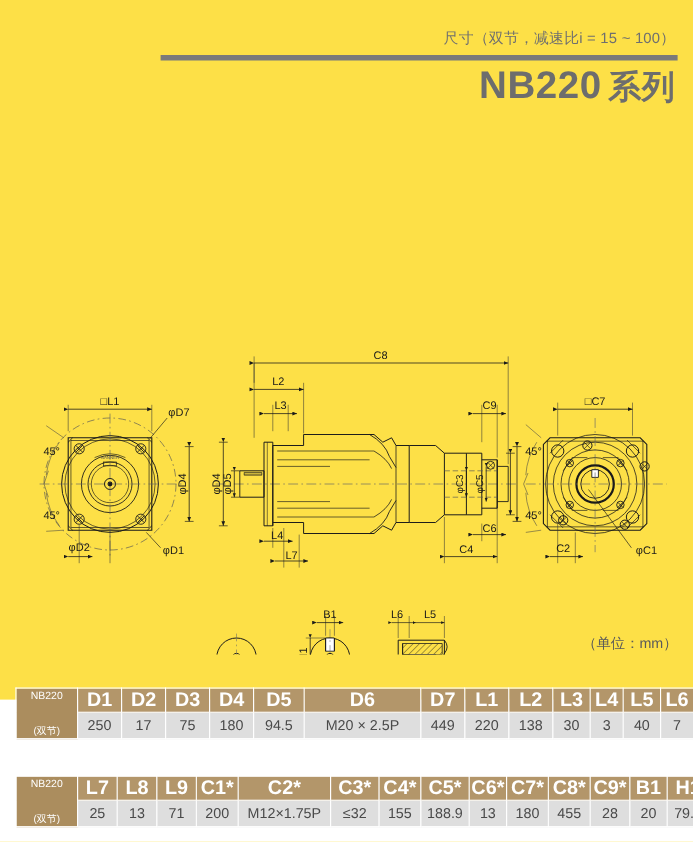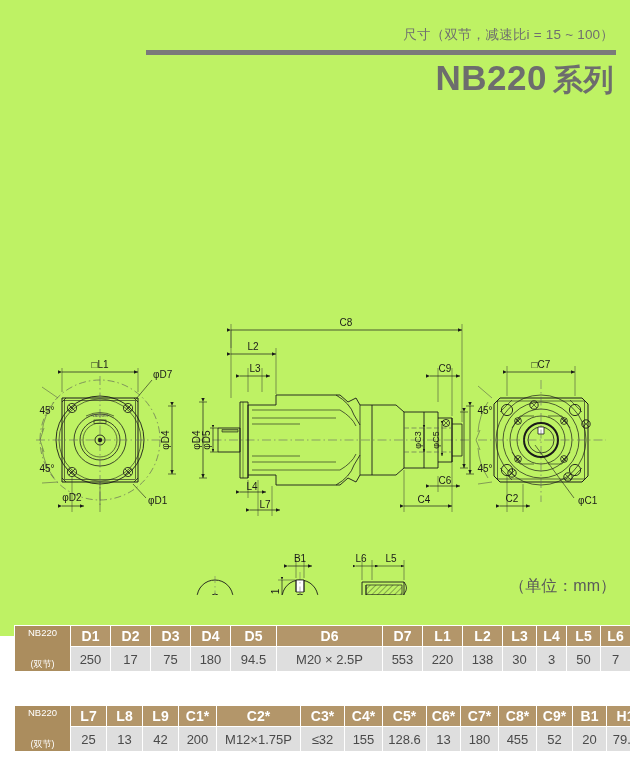--- a/index.html
+++ b/index.html
@@ -6,21 +6,21 @@
   html, body {
     margin: 0; padding: 0;
     width: 630px; height: 765px;
     background: #ffffff;
     font-family: "Liberation Sans", "DejaVu Sans", sans-serif;
     overflow: hidden;
   }
   #page {
     position: relative;
     width: 630px; height: 636px;
-    background: #bef264;
+    background: #fde047;
   }
 
   
   #header-block {
     position: absolute; left: 0; top: 0; width: 630px; height: 140px;
   }
   #subtitle {
     position: absolute; right: 16px; top: 26px;
     font-size: 13.5px; color: #6f6f6f; letter-spacing: .2px;
     white-space: nowrap;
@@ -38,21 +38,21 @@
 
   
   #drawing {
     position: absolute; left: 0; top: 140px; width: 630px; height: 455px;
   }
   #drawing svg { display: block; }
 
   
   #unit-note {
     position: absolute; right: 14px; top: 576px;
-    font-size: 16px; color: #5a5a5a; white-space: nowrap;
+    font-size: 13px; color: #5a5a5a; white-space: nowrap;
   }
 
   
   .spec-table {
     position: absolute;
     border-collapse: collapse;
     table-layout: fixed;
   }
   #table-1 { left: 14px; top: 625px; width: 602px; }
   #table-2 { left: 14px; top: 705px; width: 602px; }
@@ -63,21 +63,21 @@
     vertical-align: middle;
     border: 1px solid #ffffff;
     font-size: 13px;
     white-space: nowrap;
   }
   .spec-table th {
     background: #b3966a;
     color: #ffffff;
     font-weight: bold;
     height: 21px;
-    font-size: 14px;
+    font-size: 18px;
     margin-top: 28px;
   }
   .spec-table td.val {
     background: #dedede;
     color: #4a4a4a;
     height: 24px;
     font-weight: normal;
   }
   .spec-table .rowhead {
     background: #ab8d5e;
@@ -462,26 +462,26 @@
       <th>L5</th>
       <th>L6</th>
     </tr>
     <tr>
       <td class="val">250</td>
       <td class="val">17</td>
       <td class="val">75</td>
       <td class="val">180</td>
       <td class="val">94.5</td>
       <td class="val">M20 × 2.5P</td>
-      <td class="val">553</td>
+      <td class="val">449</td>
       <td class="val">220</td>
       <td class="val">138</td>
       <td class="val">30</td>
       <td class="val">3</td>
-      <td class="val">50</td>
+      <td class="val">40</td>
       <td class="val">7</td>
     </tr>
   </tbody>
     </table>
 
   <table id="table-2" class="spec-table">
     <colgroup>
       <col style="width:56px">
         <col style="width:36px">
         <col style="width:36px">
@@ -515,29 +515,29 @@
       <th>C6*</th>
       <th>C7*</th>
       <th>C8*</th>
       <th>C9*</th>
       <th>B1</th>
       <th>H1</th>
     </tr>
     <tr>
       <td class="val">25</td>
       <td class="val">13</td>
-      <td class="val">42</td>
+      <td class="val">71</td>
       <td class="val">200</td>
       <td class="val">M12×1.75P</td>
       <td class="val">≤32</td>
       <td class="val">155</td>
-      <td class="val">128.6</td>
+      <td class="val">188.9</td>
       <td class="val">13</td>
       <td class="val">180</td>
       <td class="val">455</td>
-      <td class="val">52</td>
+      <td class="val">28</td>
       <td class="val">20</td>
       <td class="val">79.5</td>
     </tr>
   </tbody>
     </table>
 
 </div>
 
 </body></html>

